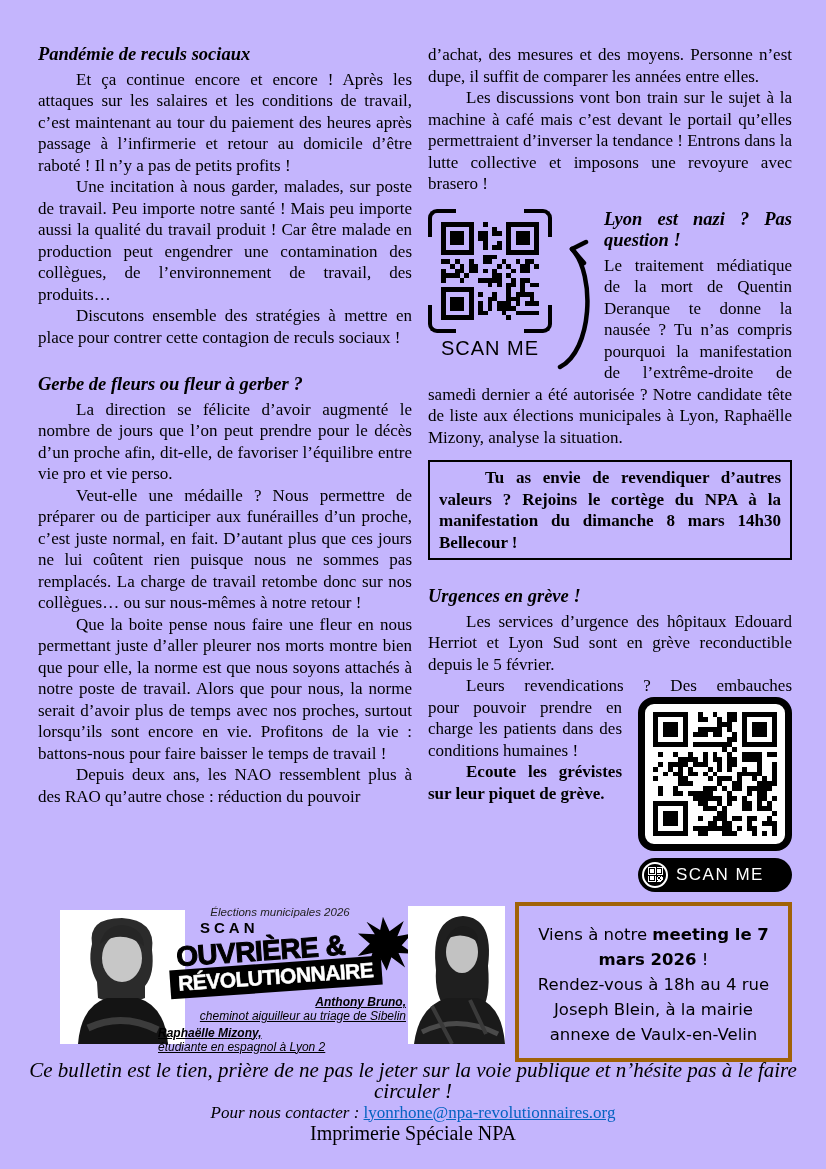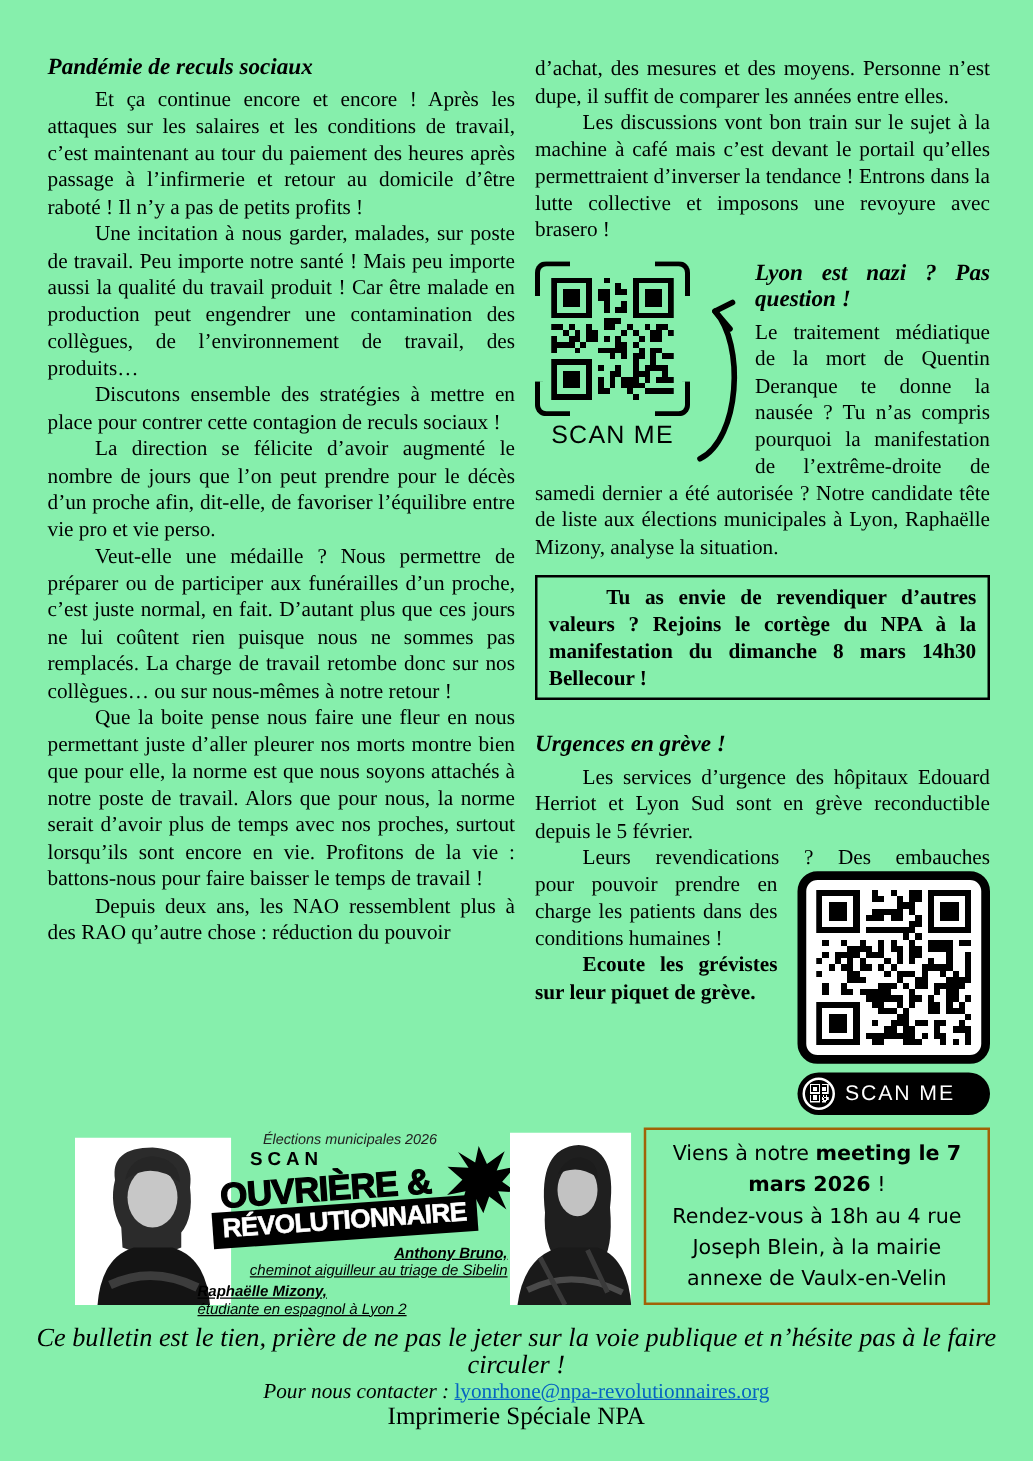--- a/index.html
+++ b/index.html
@@ -1,16 +1,16 @@
 <!DOCTYPE html>
 <html><head>
 <meta charset="utf-8">
 <style>
   html,body{margin:0;padding:0;background:#fff;}
-  .page{position:relative;width:826px;height:1169px;background:#86efac;color:#000;
+  .page{position:relative;width:826px;height:1169px;background:#c4b5fd;color:#000;
         font-family:"Liberation Serif",serif;overflow:hidden;}
   .cols{display:flex;gap:16px;padding:44px 34px 0 38px;}
   .col-left{width:374px;}
   .col-right{width:364px;}
   p.body{margin:0;font-size:17px;line-height:21.5px;text-align:justify;}
   p.ind{text-indent:38px;}
   p.bold{font-weight:bold;}
   p.jlast{text-align-last:justify;}
   h3.head{margin:26px 0 3px 0;font-size:18.5px;line-height:21.5px;font-style:italic;font-weight:bold;}
   h3.first{margin-top:0;}
@@ -61,23 +61,23 @@
   .ouvriere span{position:relative;z-index:1;}
   .revolutionnaire{display:inline-block;background:#000;color:#fff;font-weight:bold;font-size:21px;
             letter-spacing:-0.5px;padding:2px 8px 3px 8px;transform:rotate(-4deg);margin-left:2px;margin-top:-3px;
             -webkit-text-stroke:0.5px #fff;}
   .cand{font-size:12px;line-height:14px;text-decoration:underline;}
   .cand .nm{font-weight:bold;font-style:italic;}
   .cand .rl{font-style:italic;}
   .anthony{text-align:right;padding-right:14px;margin-top:3px;}
   .raphaelle{text-align:left;margin-left:-10px;margin-top:3px;}
 
-  .meeting-box{width:277px;box-sizing:border-box;border:2px solid #a16207;padding:6px 8px;
+  .meeting-box{width:277px;box-sizing:border-box;border:4px solid #a16207;padding:16px 8px;
                font-family:"DejaVu Sans",sans-serif;font-size:16.5px;line-height:25px;text-align:center;
-               height:142px;}
+               height:160px;}
   .meeting-box b{font-weight:bold;}
 
   
   .footer{margin-top:8px;text-align:center;}
   .f1{font-style:italic;font-size:21px;line-height:21px;}
   .f2{font-size:17px;line-height:21px;}
   .f2-label{font-style:italic;}
   .email{text-decoration:underline;cursor:pointer;}
   .f3{font-size:20px;line-height:20px;}
   svg{display:block;}
@@ -88,20 +88,21 @@
 <div class="page">
 
   <div class="cols">
 
     <div class="col-left">
       <h3 class="head first">Pandémie de reculs sociaux</h3>
       <p class="body ind">Et ça continue encore et encore ! Après les attaques sur les salaires et les conditions de travail, c’est maintenant au tour du paiement des heures après passage à l’infirmerie et retour au domicile d’être raboté ! Il n’y a pas de petits profits !</p>
       <p class="body ind">Une incitation à nous garder, malades, sur poste de travail. Peu importe notre santé ! Mais peu importe aussi la qualité du travail produit ! Car être malade en production peut engendrer une contamination des collègues, de l’environnement de travail, des produits…</p>
       <p class="body ind">Discutons ensemble des stratégies à mettre en place pour contrer cette contagion de reculs sociaux !</p>
 
+      <h3 class="head">Gerbe de fleurs ou fleur à gerber ?</h3>
       <p class="body ind">La direction se félicite d’avoir augmenté le nombre de jours que l’on peut prendre pour le décès d’un proche afin, dit-elle, de favoriser l’équilibre entre vie pro et vie perso.</p>
       <p class="body ind">Veut-elle une médaille ? Nous permettre de préparer ou de participer aux funérailles d’un proche, c’est juste normal, en fait. D’autant plus que ces jours ne lui coûtent rien puisque nous ne sommes pas remplacés. La charge de travail retombe donc sur nos collègues… ou sur nous-mêmes à notre retour !</p>
       <p class="body ind">Que la boite pense nous faire une fleur en nous permettant juste d’aller pleurer nos morts montre bien que pour elle, la norme est que nous soyons attachés à notre poste de travail. Alors que pour nous, la norme serait d’avoir plus de temps avec nos proches, surtout lorsqu’ils sont encore en vie. Profitons de la vie : battons-nous pour faire baisser le temps de travail !</p>
 
       <p class="body ind">Depuis deux ans, les NAO ressemblent plus à des RAO qu’autre chose : réduction du pouvoir</p>
     </div>
 
     <div class="col-right">
       <p class="body">d’achat, des mesures et des moyens. Personne n’est dupe, il suffit de comparer les années entre elles.</p>
       <p class="body ind">Les discussions vont bon train sur le sujet à la machine à café mais c’est devant le portail qu’elles permettraient d’inverser la tendance ! Entrons dans la lutte collective et imposons une revoyure avec brasero !</p>

